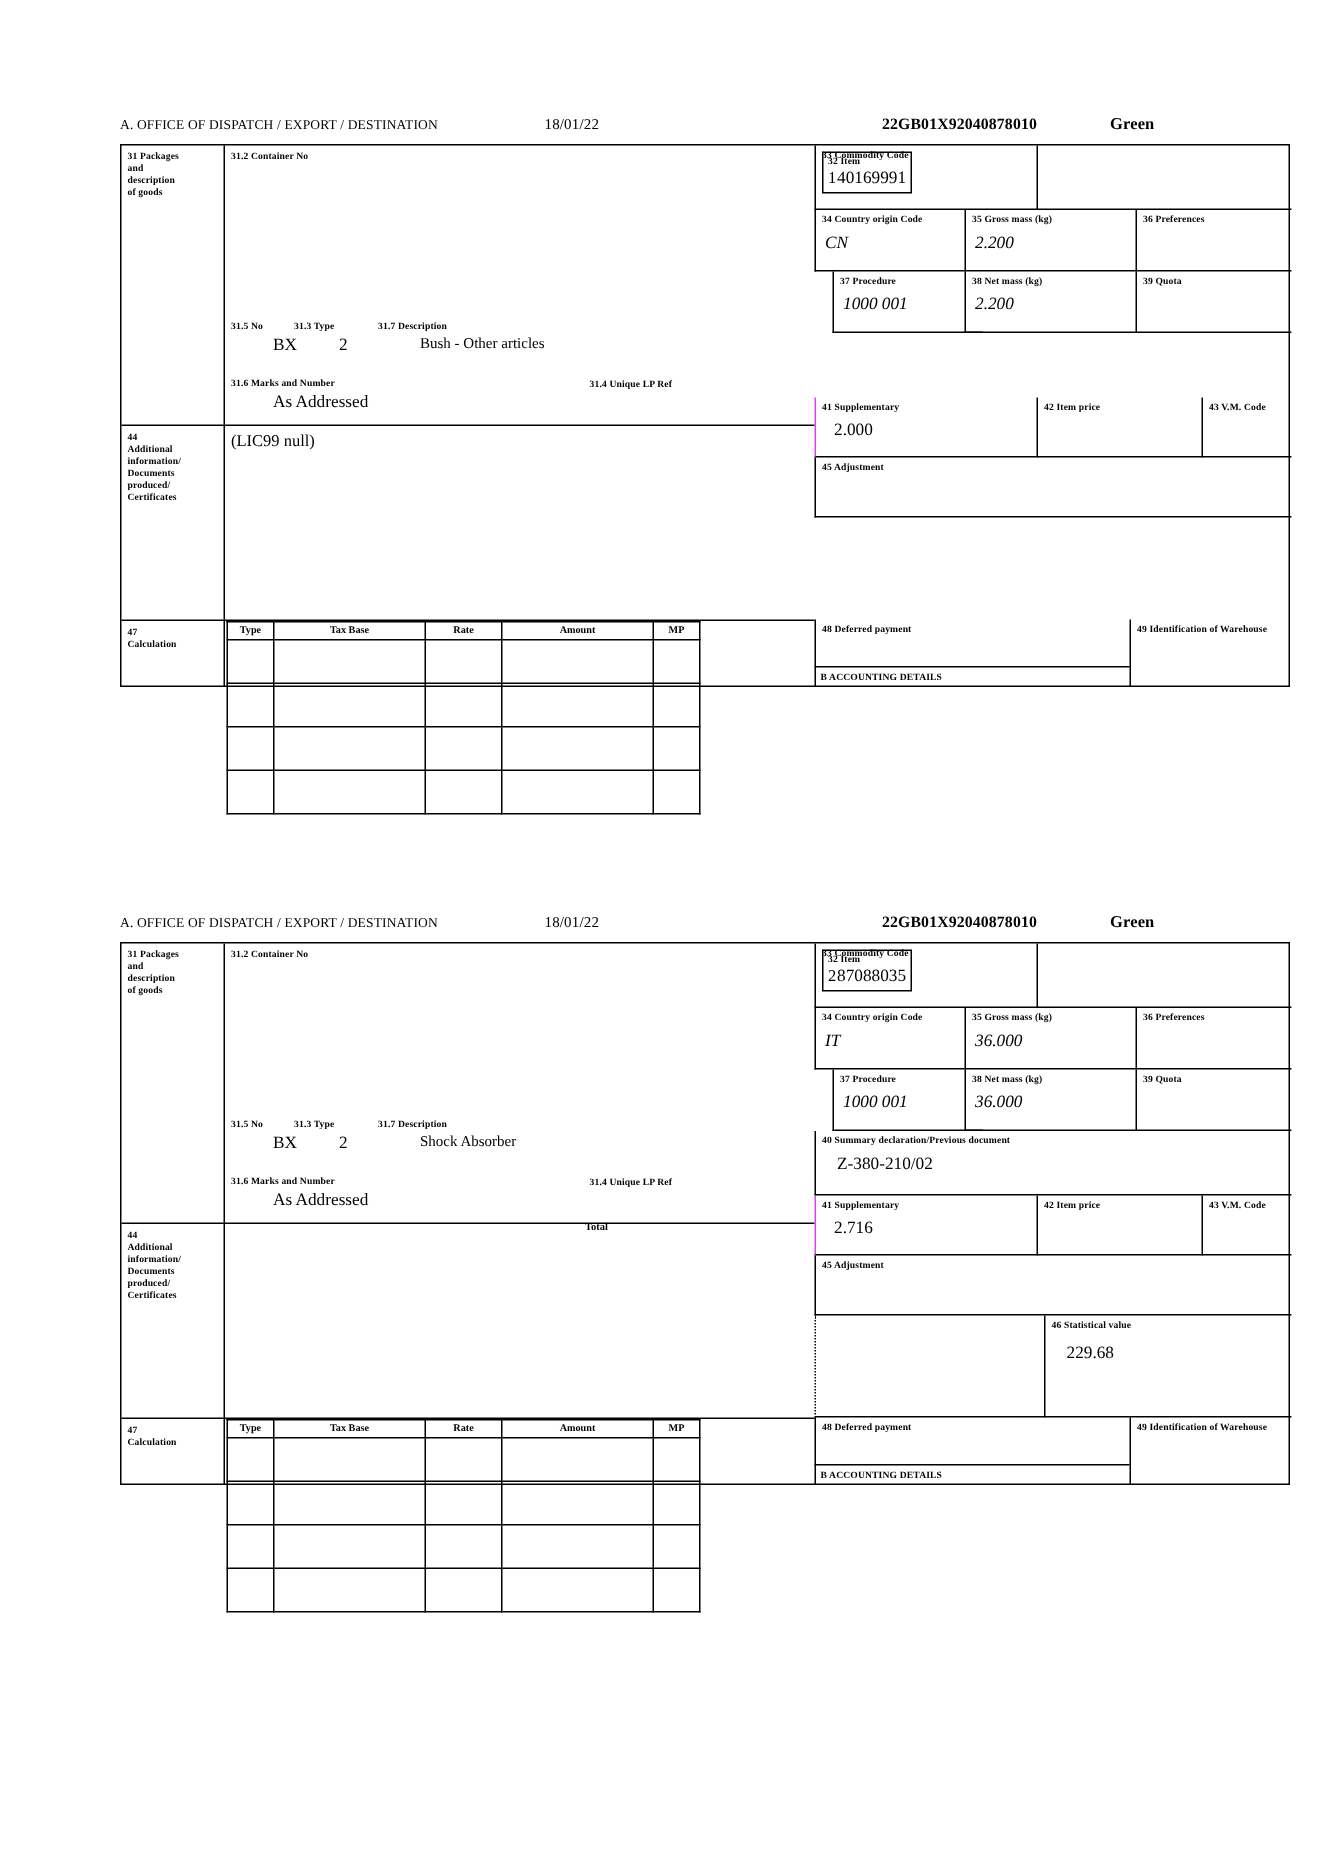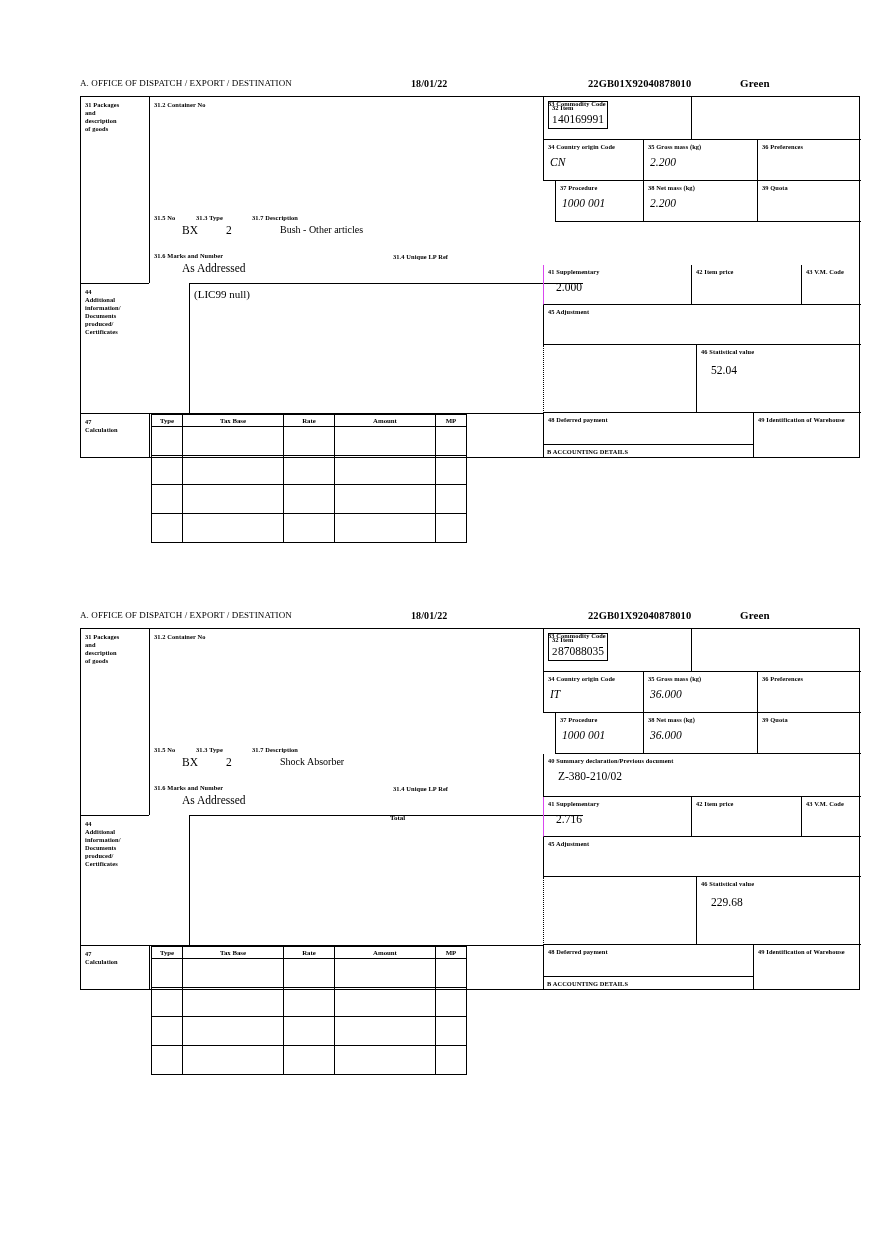--- a/index.html
+++ b/index.html
@@ -40,23 +40,22 @@
     left: 0;
     top: 0;
     font-size: 9px;
     font-weight: normal;
   }
   .hdr .date {
     position: absolute;
     left: 283px;
     top: 0;
     font-size: 10px;
-    font-weight: bold;
+    font-weight: normal;
     font-family: "Liberation Serif", serif;
-    margin-left: 48px;
   }
   .hdr .mrn {
     position: absolute;
     left: 508px;
     top: 0;
     font-size: 10.5px;
     font-weight: bold;
   }
   .hdr .color {
     position: absolute;
@@ -130,21 +129,20 @@
     border: 1px solid #000;
     padding: 2px 0 0 3px;
   }
   .box32 .v { font-size: 11px; margin-top: 1px; }
 
   
   .box44b {
     left: 68px; top: 186px; width: 394px; height: 130px;
     border-left: 1px solid #000; border-top: 1px solid #000;
     padding: 4px 0 0 4px;
-    margin-left: 40px;
   }
   .box44b .v { font-size: 11px; }
 
   
   .calc {
     left: 68px; top: 316px; width: 394px; height: 45px;
     border-left: 1px solid #000; border-top: 1px solid #000;
   }
   .ctab {
     border-collapse: collapse;
@@ -338,26 +336,20 @@
           <div class="v-left"></div>
         </div>
         <div class="c b43">
           <div class="lbl">43 V.M. Code</div>
           <div class="v-left"></div>
         </div>
         <div class="c b45">
           <div class="lbl">45 Adjustment</div>
           <div class="v-left"></div>
         </div>
-        <div class="c b46wrap">
-          <div class="b46">
-            <div class="lbl">46 Statistical value</div>
-            <div class="v46">52.04</div>
-          </div>
-        </div>
         <div class="c b48">
           <div class="lbl">48 Deferred payment</div>
         </div>
         <div class="c b49">
           <div class="lbl">49 Identification of Warehouse</div>
         </div>
         <div class="c" style="left:0;top:347px;width:210px;height:0;border-top:1px solid #000;"></div>
         <div class="c" style="left:4px;top:351px;">
           <div class="lbl">B ACCOUNTING DETAILS</div>
         </div>

